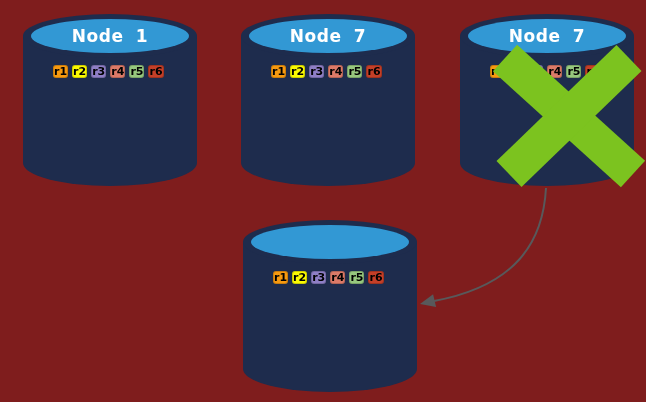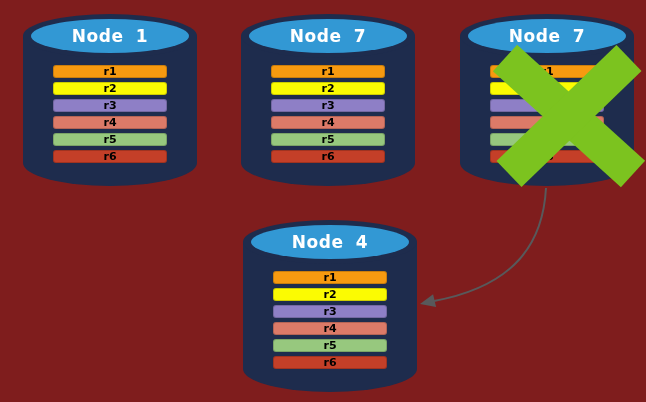--- a/index.html
+++ b/index.html
@@ -15,21 +15,21 @@
   .cyl{position:absolute;left:0;top:0;}
   .node-title{
     position:absolute;left:0;right:0;top:20px;
     height:20px;line-height:20px;
     text-align:center;
     font-size:17px;font-weight:bold;color:#ffffff;
     word-spacing:6px;letter-spacing:0.5px;
   }
   .rows{
     position:absolute;left:33px;top:59px;width:114px;
-    display:flex;flex-direction:column;gap:4px;
+    display:flex;flex-direction:row;gap:4px;
   }
   .row{
     height:13px;border-radius:3px;
     font-size:11px;font-weight:bold;color:#000000;
     text-align:center;line-height:12px;
     border:1px solid rgba(0,0,0,0.18);
     box-sizing:border-box;
   }
   .xmark{position:absolute;left:0;top:0;overflow:visible;}
   .arrow-layer{position:absolute;left:0;top:0;pointer-events:none;}
@@ -93,21 +93,20 @@
       <line x1="172" y1="52" x2="52" y2="168" stroke-width="36" stroke="#7CC31F"></line>
     </svg>
   </div>
 
   <div class="node" style="left:240px;top:212px;">
     <svg class="cyl" width="180" height="190" viewBox="0 0 180 190">
       <path d="M3,30 L3,157 A87,23 0 0 0 177,157 L177,30 Z" fill="#1E2C4D"></path>
       <ellipse cx="90" cy="30" rx="87" ry="22" fill="#1E2C4D"></ellipse>
       <ellipse cx="90" cy="30" rx="79" ry="17" fill="#3298D4"></ellipse>
     </svg>
-    <div class="node-title">Node 4</div>
     <div class="rows">
       <div class="row" style="background-color: rgb(247, 154, 16);">r1</div>
       <div class="row" style="background-color: rgb(251, 251, 2);">r2</div>
       <div class="row" style="background-color: rgb(142, 127, 198);">r3</div>
       <div class="row" style="background-color: rgb(220, 122, 104);">r4</div>
       <div class="row" style="background-color: rgb(151, 200, 126);">r5</div>
       <div class="row" style="background-color: rgb(196, 63, 40);">r6</div>
     </div>
   </div>
 

